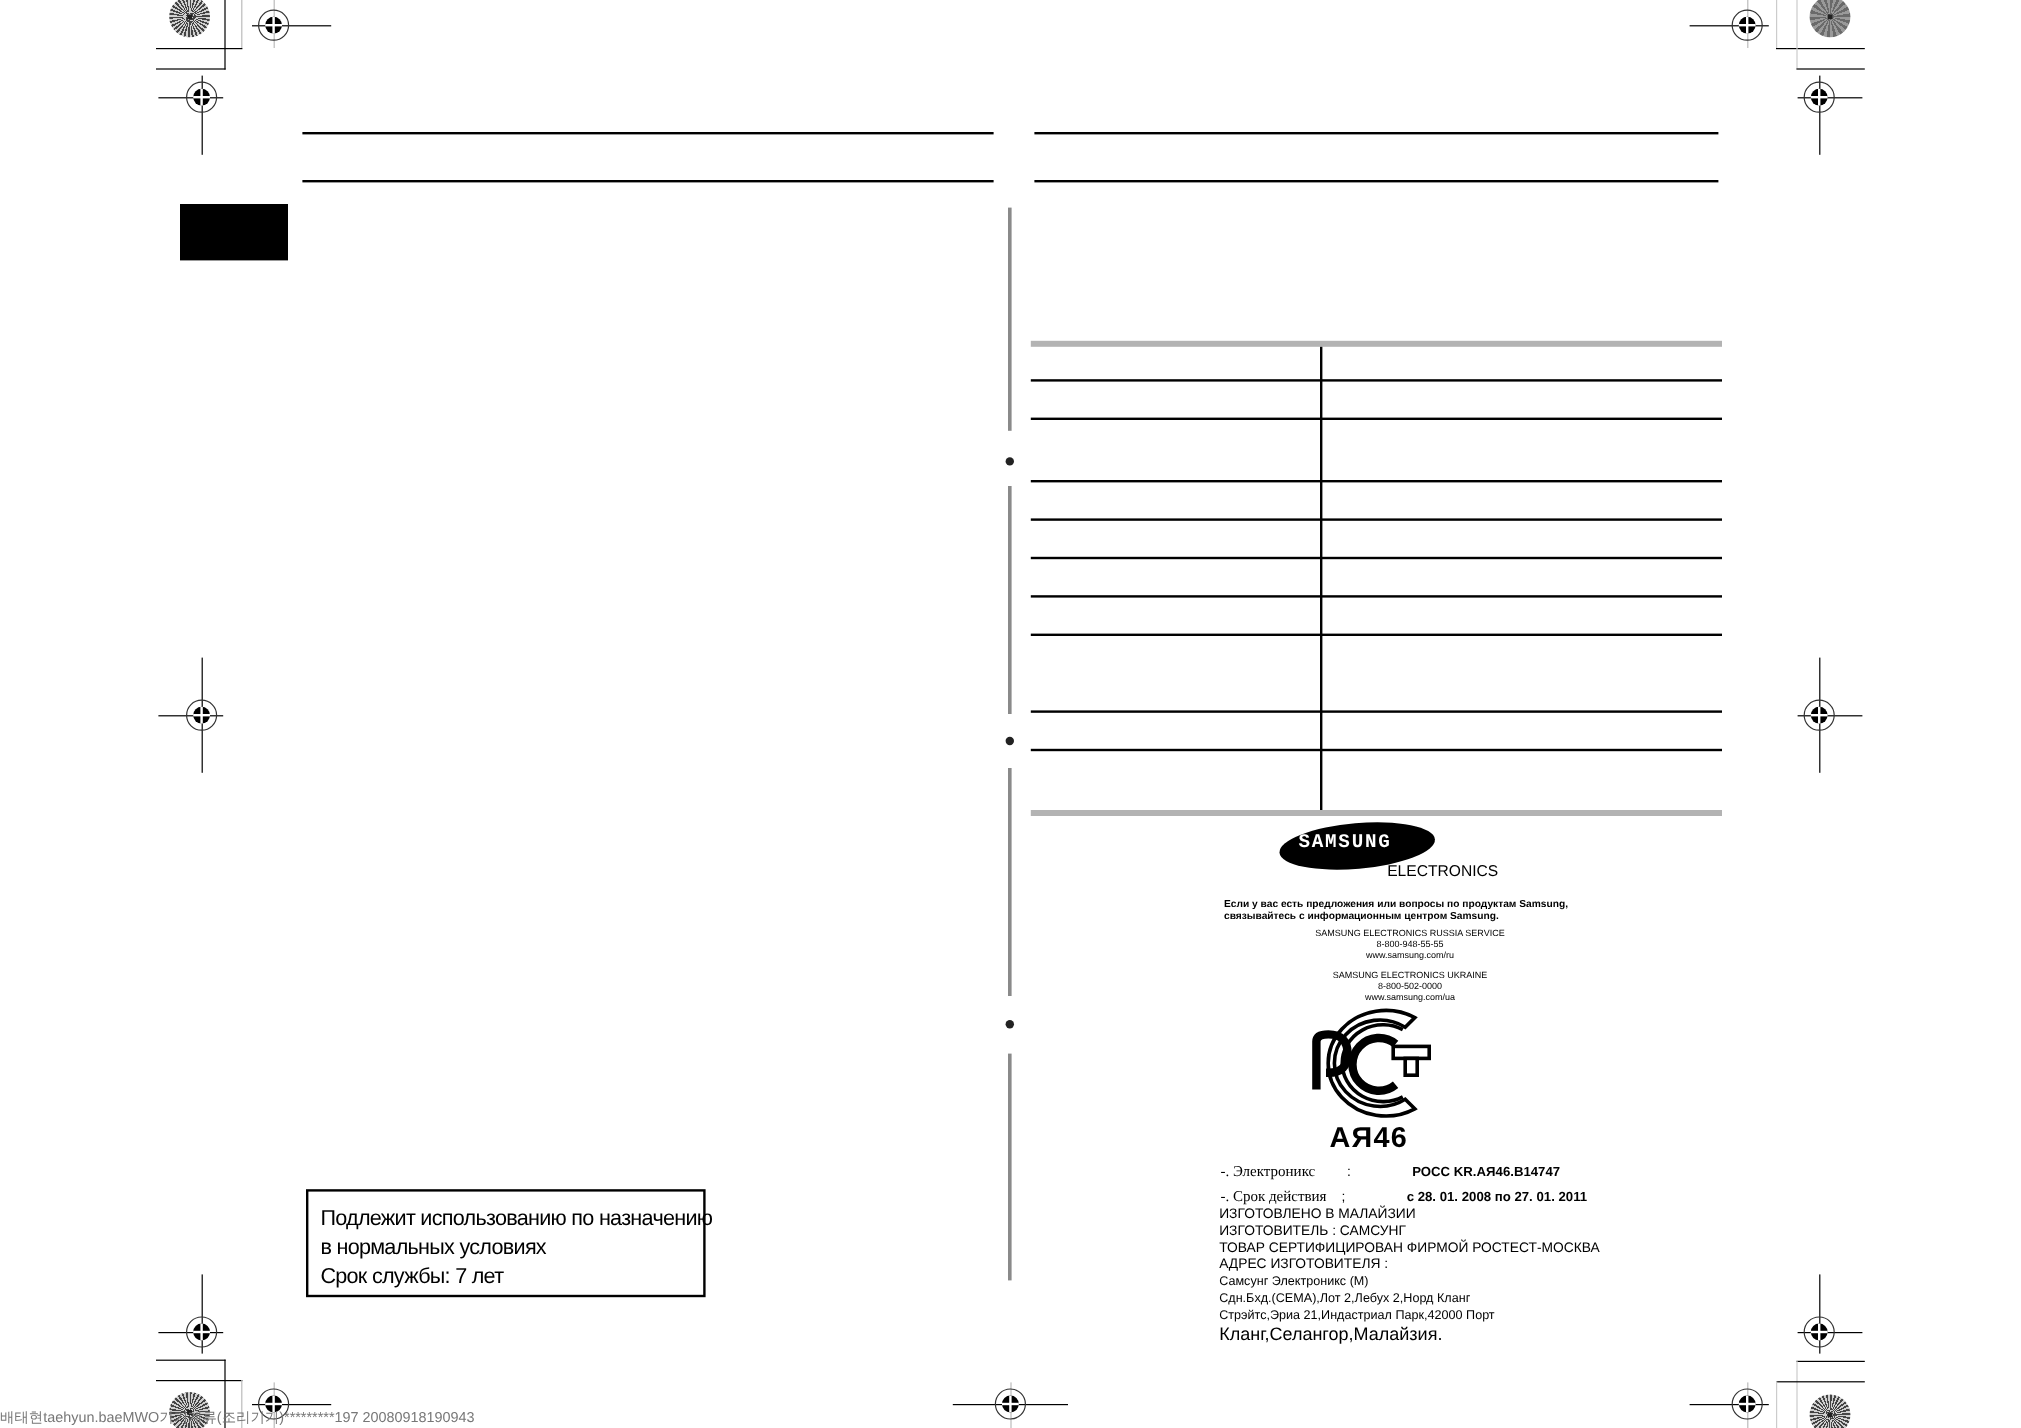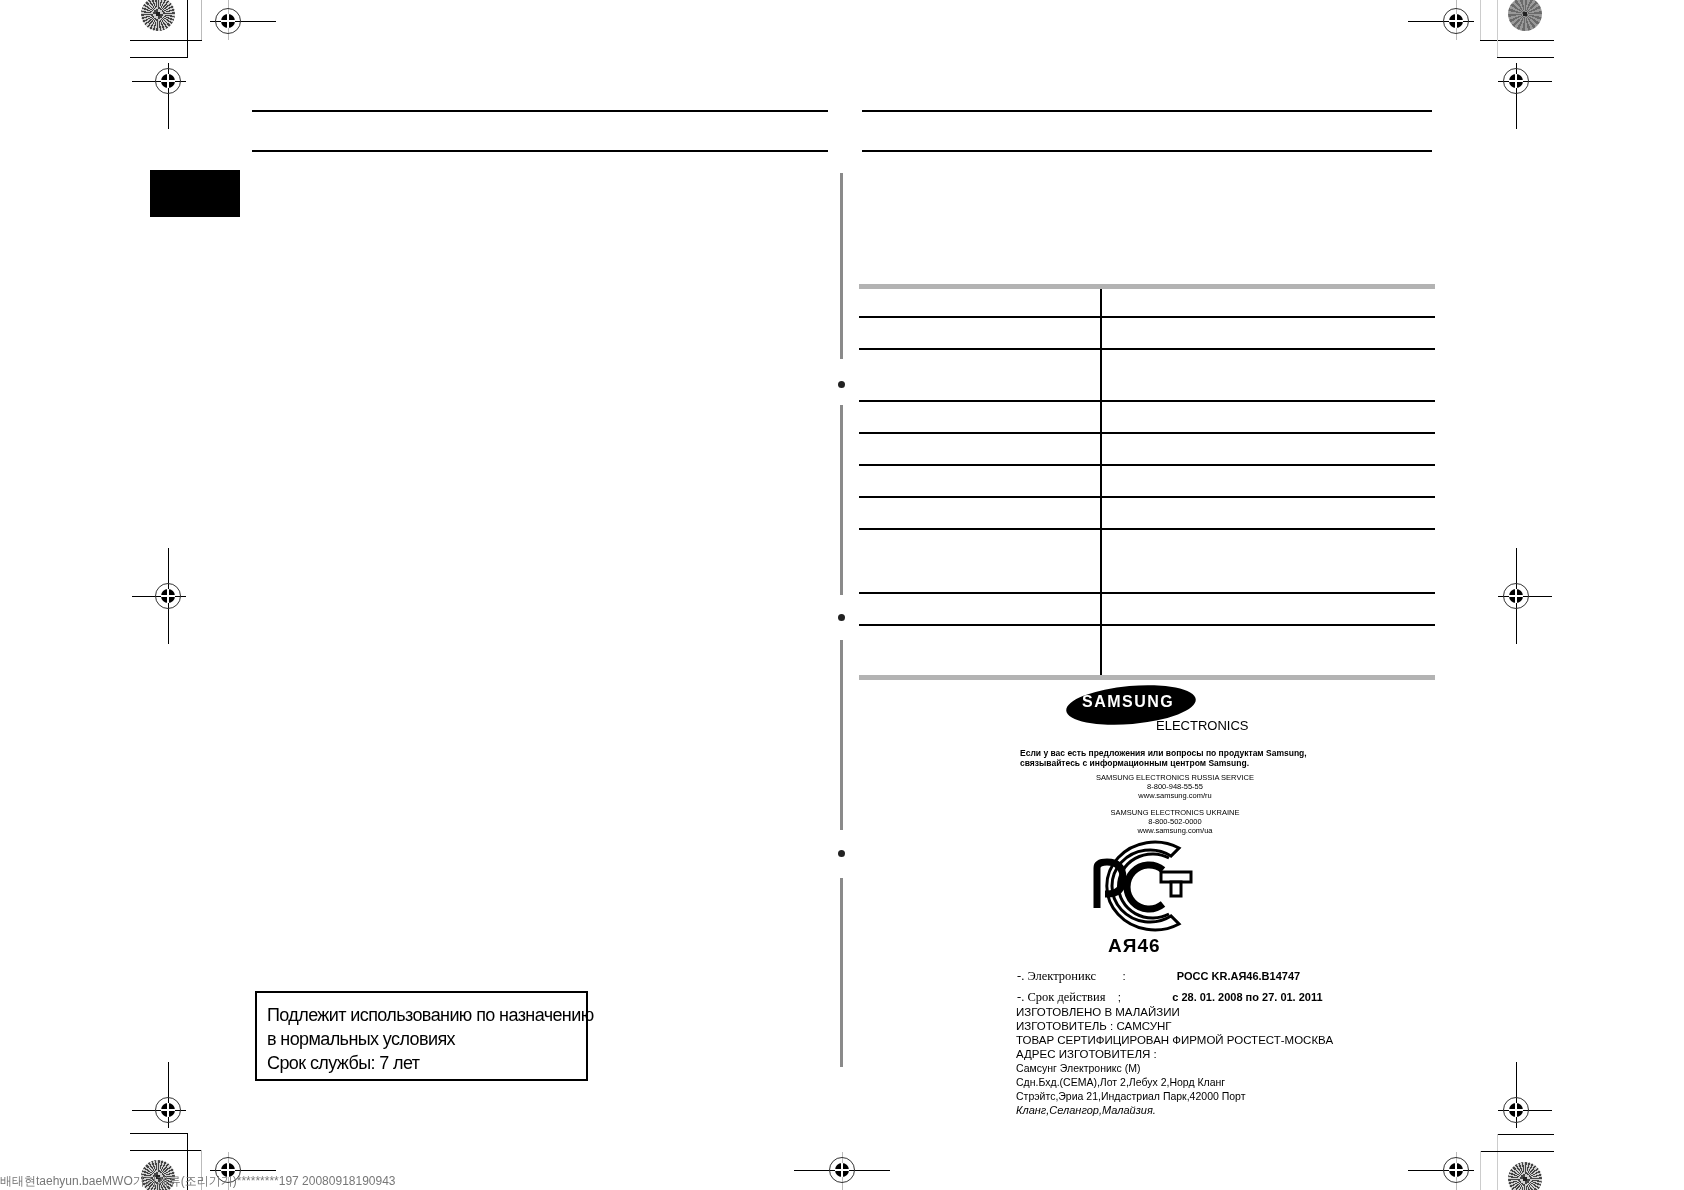--- a/index.html
+++ b/index.html
@@ -19,26 +19,26 @@
   .sunburst { position:absolute; width:34px; height:34px; border-radius:50%;
     background: repeating-conic-gradient(#444 0deg 6deg, #cfcfcf 6deg 12deg); }
   .sunburst.dark { background: repeating-conic-gradient(#6a6a6a 0deg 10deg, #999 10deg 20deg); }
   .sunburst::after { content:""; position:absolute; left:15px; top:15px; width:4px; height:4px; background:#222; }
   .tbl-bar { position:absolute; left:859px; width:576px; height:5px; background:#b3b3b3; }
   .tbl-row { position:absolute; left:859px; width:576px; height:2px; background:#000; }
   .tbl-col { position:absolute; left:1100px; width:2px; background:#000; }
   .stamp { position:absolute; left:255px; top:991px; width:333px; height:90px; border:2px solid #000; box-sizing:border-box; padding:10px 10px; font-family:"Liberation Sans", sans-serif; font-size:18px; line-height:24px; letter-spacing:-0.6px; transform-origin:left top; }
   .stamp div { white-space:nowrap; }
   .logo-oval { position:absolute; left:1066px; top:686px; width:130px; height:38px; background:#000; border-radius:50%; transform:rotate(-5deg); }
-  .logo-text { position:absolute; left:1082px; top:693px; color:#fff; font-family:Liberation Sans, sans-serif; font-weight:bold; font-size:16px; letter-spacing:1.5px; }
+  .logo-text { position:absolute; left:1082px; top:693px; color:#fff; font-family:Liberation Mono, monospace; font-weight:bold; font-size:16px; letter-spacing:1.5px; }
   .logo-sub { position:absolute; left:1156px; top:718px; font-size:13px; }
   .contact-b { position:absolute; left:1020px; font-size:8.5px; font-weight:bold; white-space:nowrap; }
   .contact-c { position:absolute; left:1030px; width:290px; text-align:center; font-size:7.5px; white-space:nowrap; }
   .pct-wrap { position:absolute; left:1083px; top:838px; width:116px; height:96px; }
-  .code { position:absolute; left:1108px; top:935px; font-size:19px; font-weight:bold; letter-spacing:1px; }
+  .code { position:absolute; left:1108px; top:935px; font-size:24px; font-weight:bold; letter-spacing:1px; }
   .cert { position:absolute; left:1017px; font-size:11.5px; white-space:nowrap; }
   .cert .serif { font-family:"Liberation Serif", serif; font-size:12.5px; }
   .cert .val { font-weight:bold; font-size:11px;padding-left:48px; }
   .addr { position:absolute; left:1016px; font-size:11.5px; white-space:nowrap; }
   .watermark { position:absolute; left:0; top:1173px; font-size:12px; color:#777; white-space:nowrap; }
 </style>
 </head>
 <body>
 
 <div>
@@ -220,17 +220,17 @@
   </div>
 
   <div>
     <div class="addr" style="top:1006px;">ИЗГОТОВЛЕНО В МАЛАЙЗИИ</div>
     <div class="addr" style="top:1020px;">ИЗГОТОВИТЕЛЬ : САМСУНГ</div>
     <div class="addr" style="top:1034px;">ТОВАР СЕРТИФИЦИРОВАН ФИРМОЙ РОСТЕСТ-МОСКВА</div>
     <div class="addr" style="top:1048px;">АДРЕС ИЗГОТОВИТЕЛЯ :</div>
     <div class="addr" style="top:1062px;font-size:10.5px;">Самсунг Электроникс (М)</div>
     <div class="addr" style="top:1076px;font-size:10.5px;">Сдн.Бхд.(СЕМА),Лот 2,Лебух 2,Норд Кланг</div>
     <div class="addr" style="top:1090px;font-size:10.5px;">Стрэйтс,Эриа 21,Индастриал Парк,42000 Порт</div>
-    <div class="addr" style="top:1104px;font-size:11px;font-style:italic;">Кланг,Селангор,Малайзия.</div>
+    <div class="addr" style="top:1104px;font-size:15px;">Кланг,Селангор,Малайзия.</div>
   </div>
 </div>
 
 <div class="watermark">배태현taehyun.baeMWO기기계류(조리기기)*********197 20080918190943</div>
 
 </body></html>

